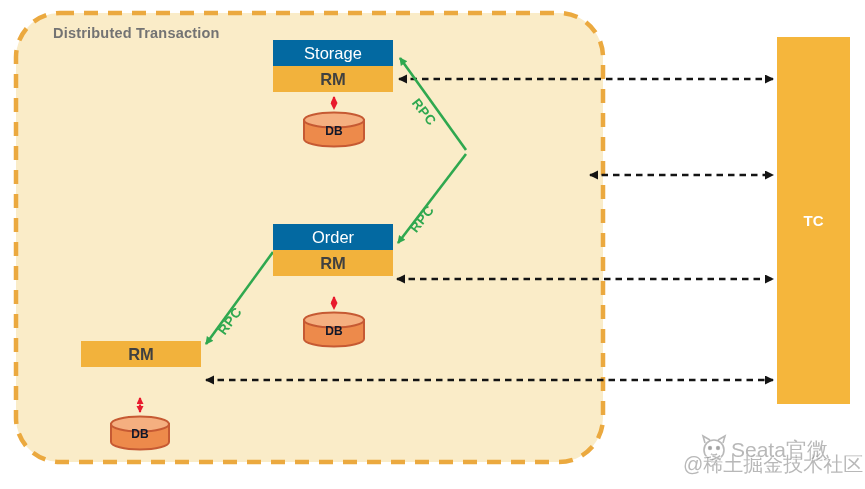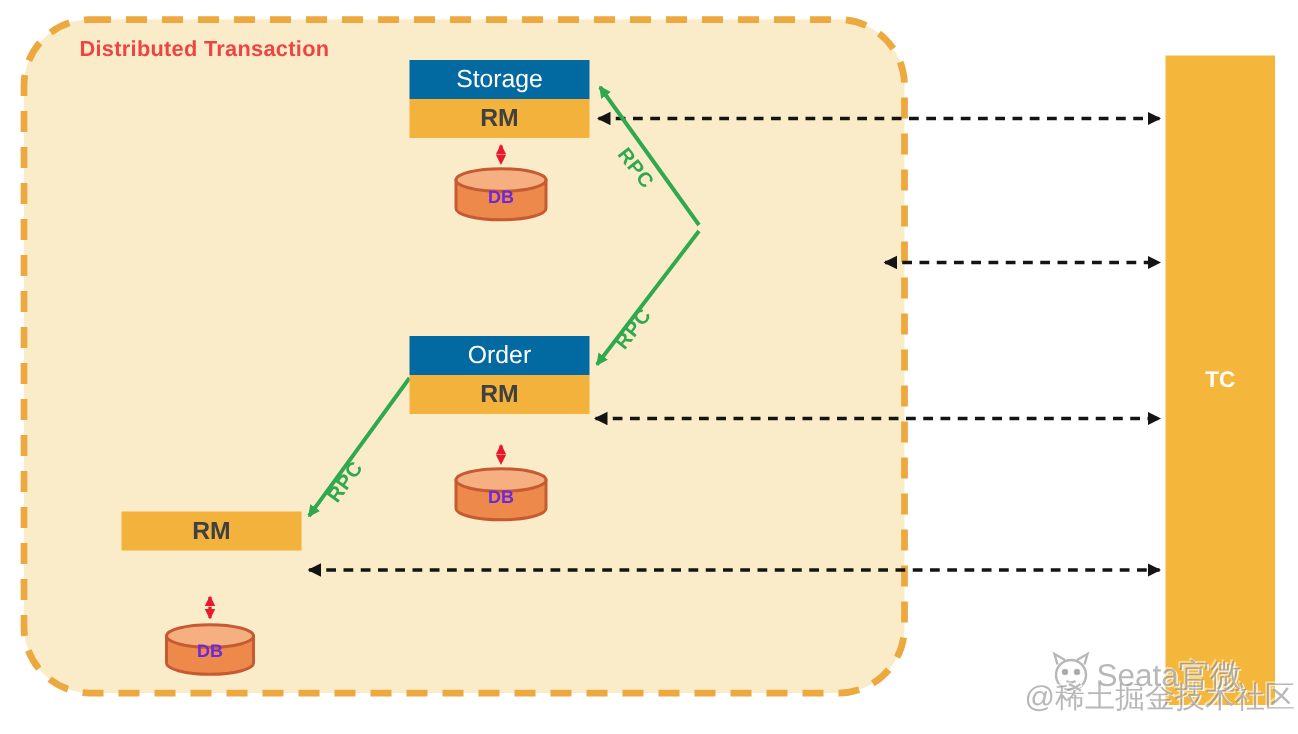--- a/index.html
+++ b/index.html
@@ -6,41 +6,41 @@
   .canvas{
     position:relative;
     width:865px;height:489px;
     background:#ffffff;
     font-family:"Liberation Sans", sans-serif;
     overflow:hidden;
   }
   svg.layer{position:absolute;left:0;top:0;width:865px;height:489px;}
   .title{
     position:absolute;left:53px;top:25px;
-    font-size:14.5px;font-weight:bold;color:#ef4444;letter-spacing:.2px;
+    font-size:14.5px;font-weight:bold;color:#737373;letter-spacing:.2px;
   }
   .node{position:absolute;width:120px;}
   .node-header{
     height:26px;background:#0369a1;color:#ffffff;
     font-size:16.5px;display:flex;align-items:center;justify-content:center;
   }
   .node-role{
     height:26px;background:#F2B23C;color:#404040;font-weight:bold;
     font-size:16.5px;display:flex;align-items:center;justify-content:center;
   }
   .db-label{
     position:absolute;width:60px;text-align:center;
-    color:#6d28d9;font-weight:bold;font-size:12px;
+    color:#0f172a;font-weight:bold;font-size:12px;
   }
   .rpc-label{
     position:absolute;color:#2FA84F;font-weight:bold;font-size:13.5px;
     letter-spacing:.5px;
   }
   .tc-box{
-    position:absolute;left:777px;top:37px;width:73px;height:433px;
+    position:absolute;left:777px;top:37px;width:73px;height:367px;
     background:#F5B63C;color:#ffffff;font-weight:bold;font-size:15px;
     display:flex;align-items:center;justify-content:center;
   }
   .watermark{position:absolute;left:0;top:0;width:865px;height:489px;pointer-events:none;}
   .wm-text{
     position:absolute;color:rgba(140,140,140,0.62);
     text-shadow:1px 1px 0 rgba(255,255,255,0.85), -1px -1px 0 rgba(255,255,255,0.5);
     white-space:nowrap;
   }
   .wm-line1{left:731px;top:436px;font-size:21px;}

